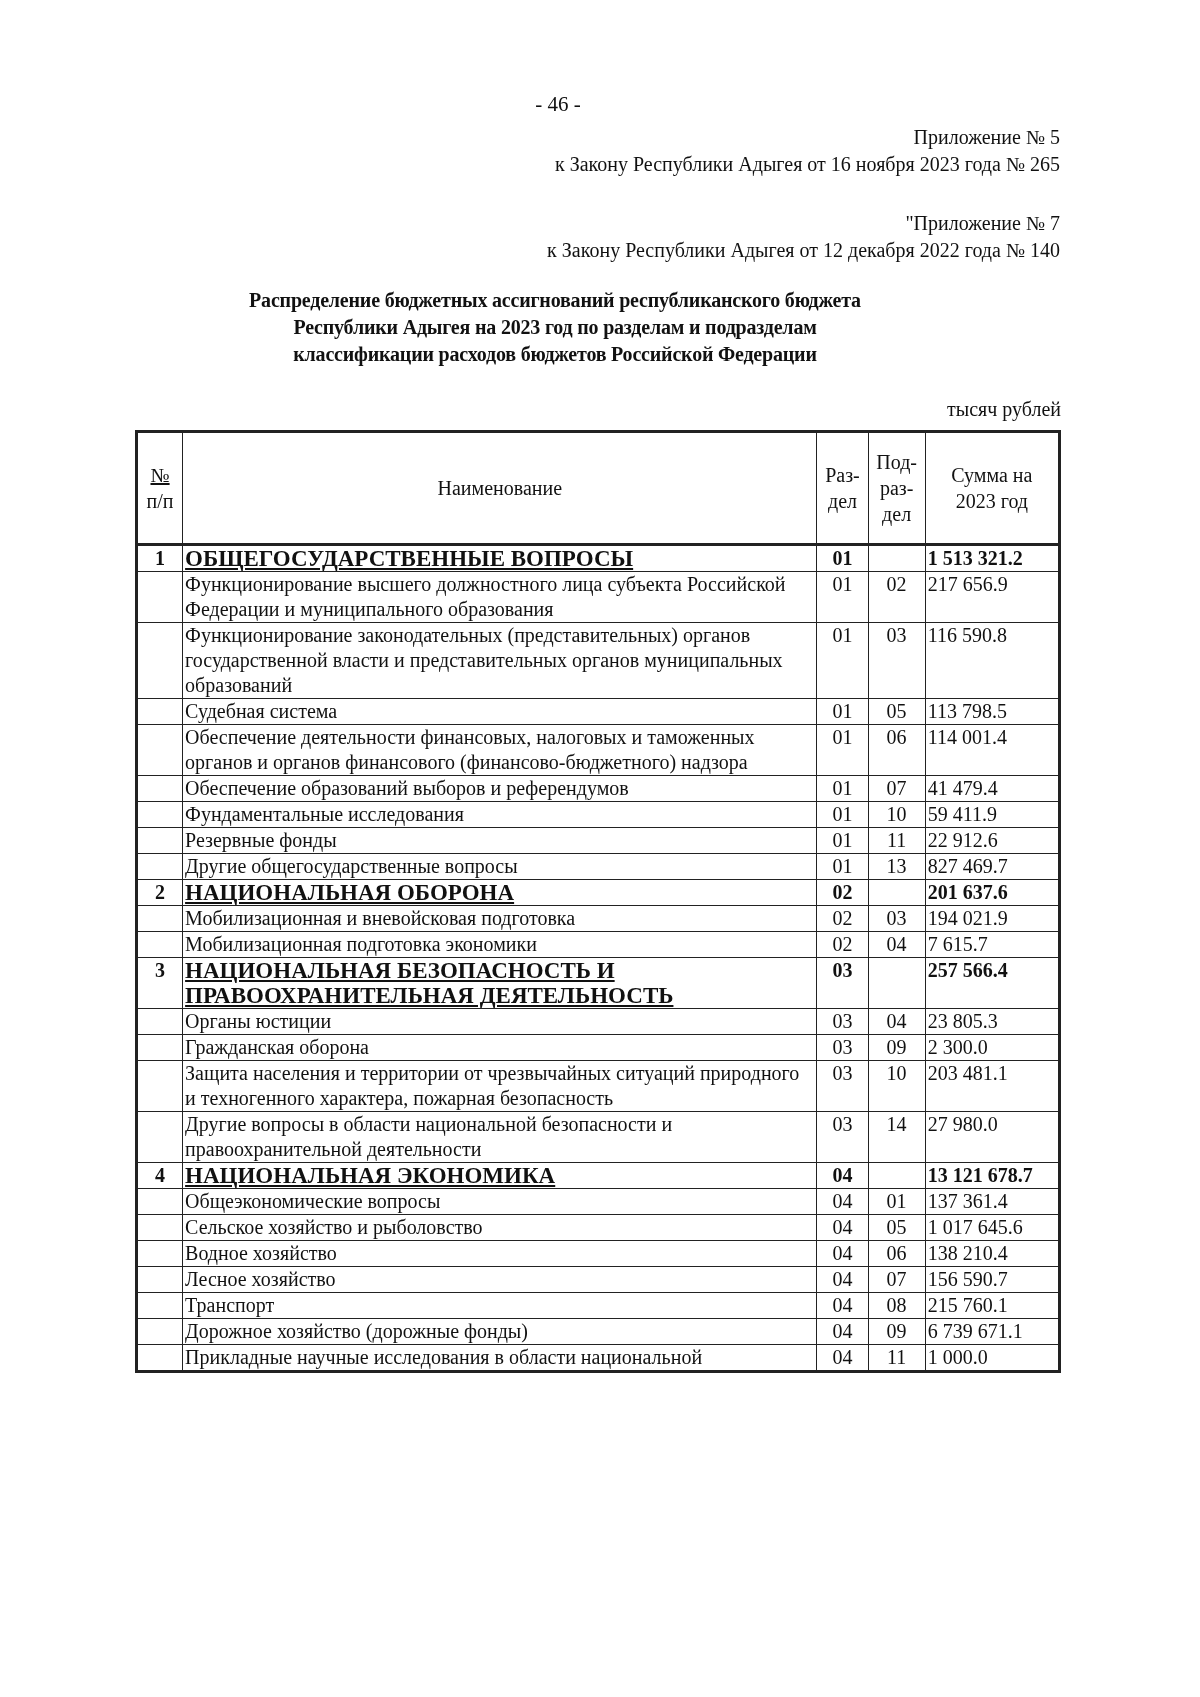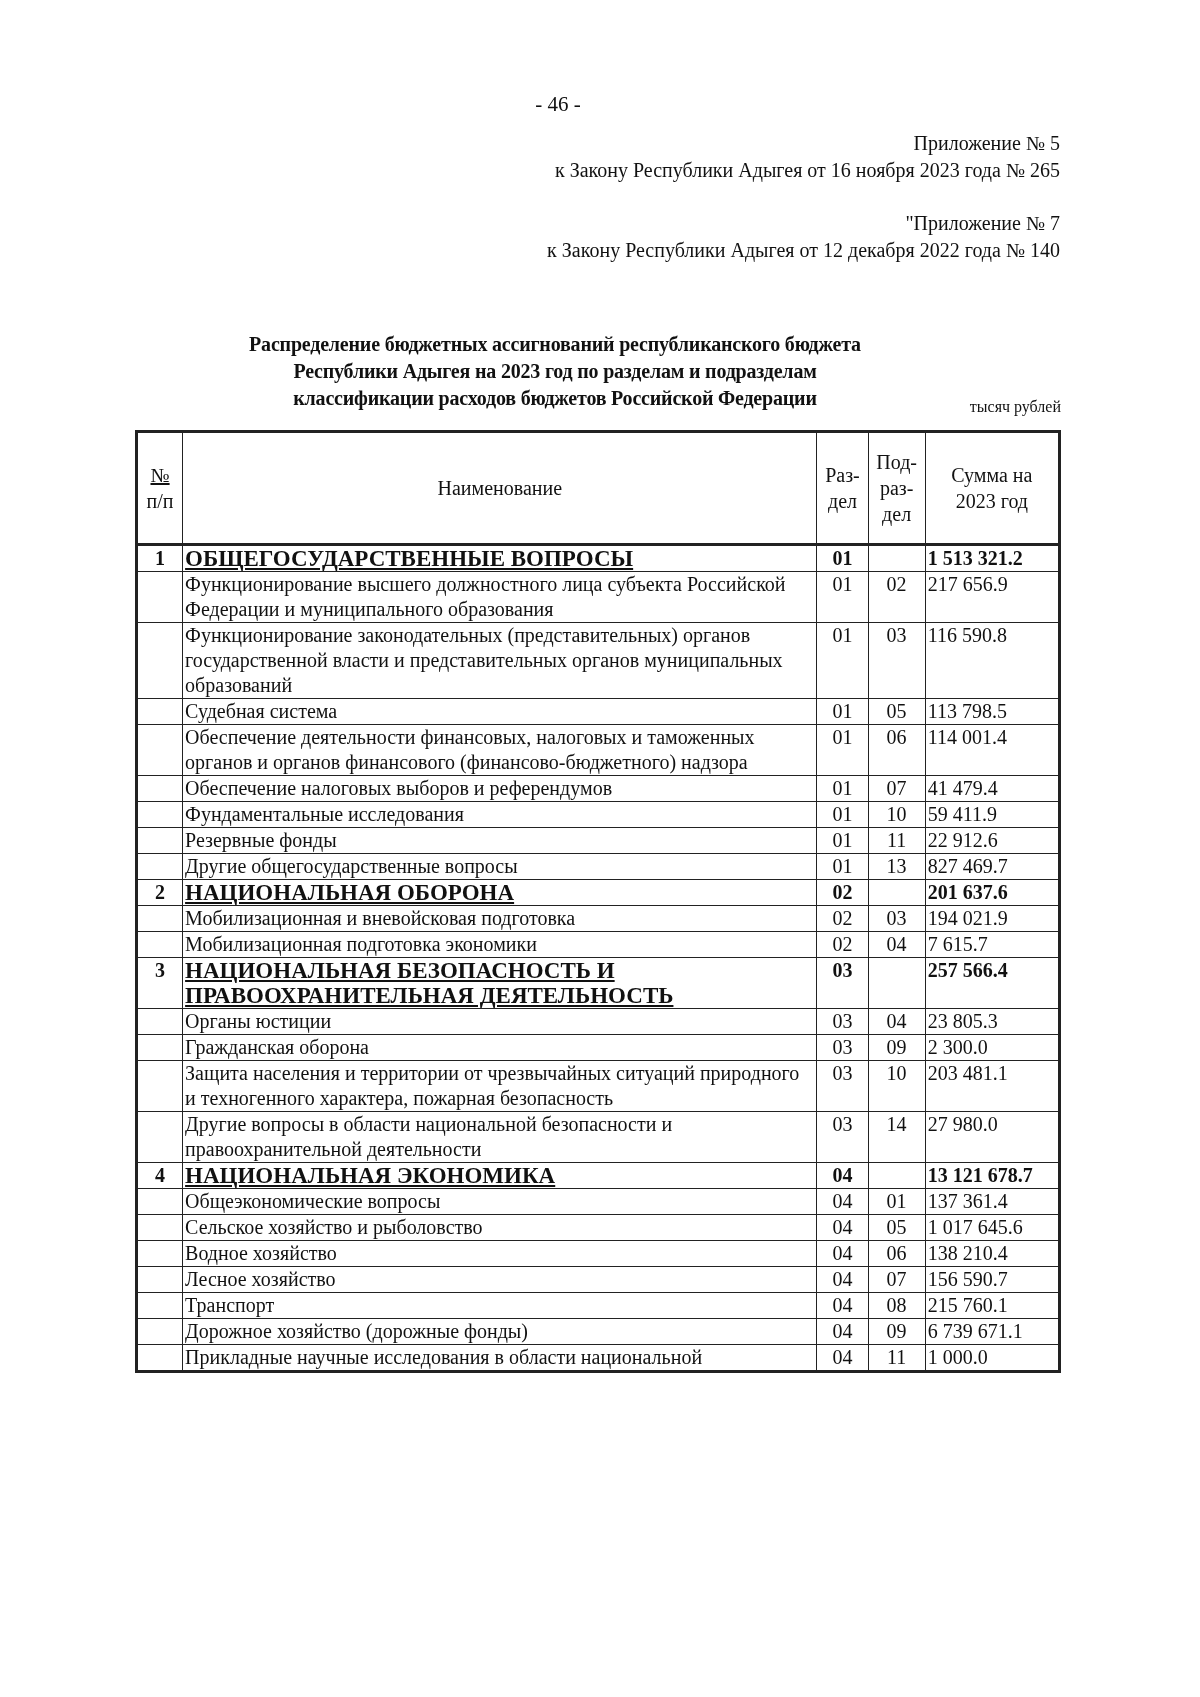--- a/index.html
+++ b/index.html
@@ -9,28 +9,28 @@
       color: #111111;
     }
     .page-number {
       position: absolute; top: 92px; left: 0; width: 1100px; text-align: center;
       font-size: 21px;
       padding-left: 8px;
     }
     .annex {
       position: absolute; right: 140px; text-align: right; font-size: 20px; line-height: 27px;
     }
-    .annex1 { top: 130px; }
+    .annex1 { top: 124px; }
     .annex2 { top: 210px; }
     .doc-title {
       position: absolute; top: 287px; left: 160px; width: 790px; text-align: center;
-      font-weight: bold; font-size: 20px; line-height: 27px; letter-spacing: -0.2px; margin-top: 44px;
+      font-weight: bold; font-size: 20px; line-height: 27px; letter-spacing: -0.2px;
     }
     .units {
-      position: absolute; top: 398px; right: 139px; font-size: 16px;
+      position: absolute; top: 398px; right: 139px; font-size: 20px;
     }
     table.budget {
       position: absolute; top: 430px; left: 135px; width: 926px;
       border-collapse: collapse; font-size: 20px; line-height: 25px;
       border: 3px solid #222;
     }
     table.budget td, table.budget th {
       border: 1.5px solid #222; padding: 0 2px; vertical-align: top;
     }
     table.budget th {
@@ -123,21 +123,21 @@
       </tr>
       <tr class="item">
         <td class="num"></td>
         <td class="name">Обеспечение деятельности финансовых, налоговых и таможенных органов и органов финансового (финансово-бюджетного) надзора</td>
         <td class="razdel">01</td>
         <td class="podrazdel">06</td>
         <td class="sum">114 001.4</td>
       </tr>
       <tr class="item">
         <td class="num"></td>
-        <td class="name">Обеспечение налоговых выборов и референдумов</td>
+        <td class="name">Обеспечение образований выборов и референдумов</td>
         <td class="razdel">01</td>
         <td class="podrazdel">07</td>
         <td class="sum">41 479.4</td>
       </tr>
       <tr class="item">
         <td class="num"></td>
         <td class="name">Фундаментальные исследования</td>
         <td class="razdel">01</td>
         <td class="podrazdel">10</td>
         <td class="sum">59 411.9</td>

